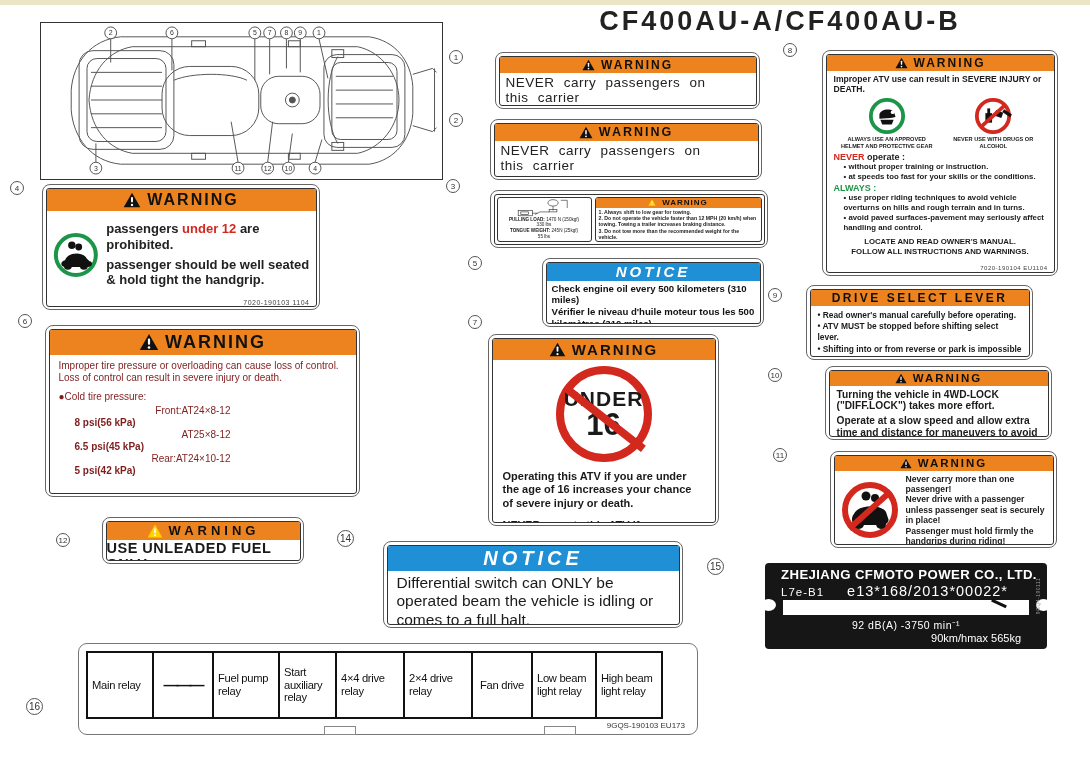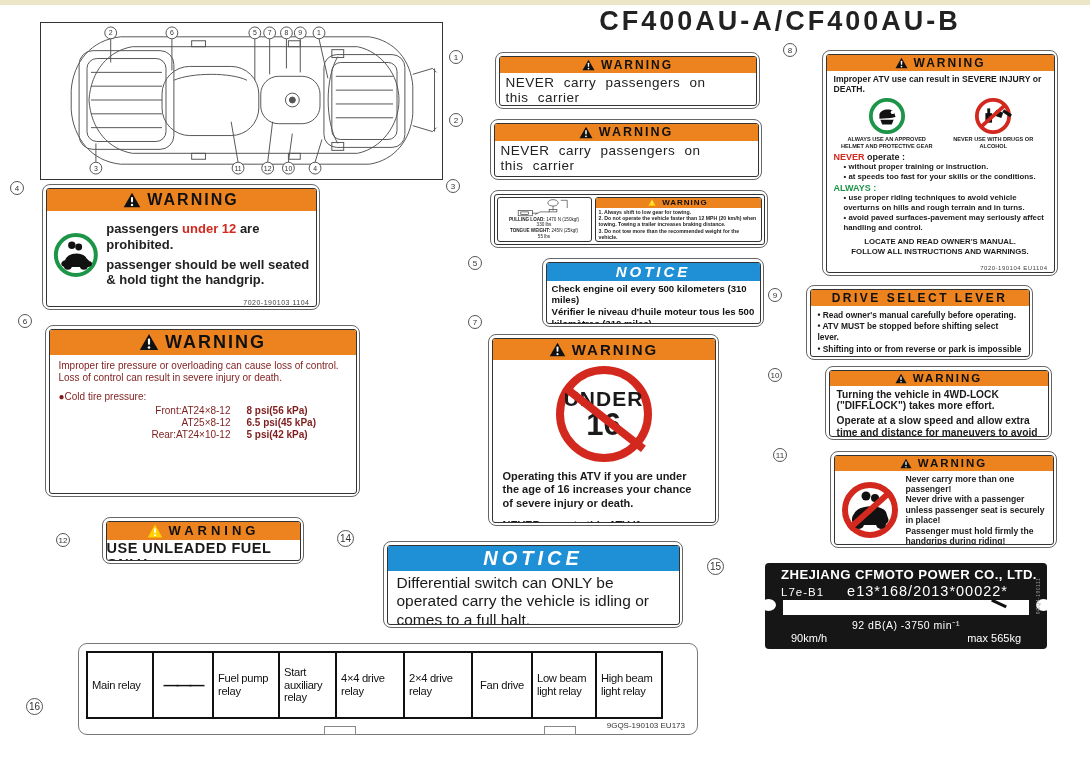--- a/index.html
+++ b/index.html
@@ -53,21 +53,21 @@
   .l4-text { font-size:13px; font-weight:bold; line-height:1.18; color:#222; }
   .red { color:#d3281e; }
   .green-txt { color:#1d9548; }
 
   
   .l5-body { padding:2px 5px; font-size:9.6px; font-weight:bold; line-height:1.22; color:#111; flex:1; }
 
   
   .l6-body { padding:5px 9px 0 9px; font-size:10px; line-height:1.2; color:#7f1d1d; flex:1; }
   .l6-rows { margin-top:2px; }
-  .l6-row { display:flex; }
+  .l6-row { display:flex;flex-direction:column; }
   .l6-size { width:172px; text-align:right; }
   .l6-press { margin-left:16px; font-weight:bold; }
 
   
   .l7-body { flex:1; display:flex; flex-direction:column; align-items:center; padding:6px 10px 0 10px; }
   .no-circle { position:relative; width:96px; height:96px; border:8px solid #d3281e; border-radius:50%; display:flex; flex-direction:column; align-items:center; justify-content:center; }
   .no-circle .slash { position:absolute; left:-10px; top:50%; width:100px; height:8px; background:#d3281e; transform:rotate(38deg); transform-origin:center; }
   .no-u { font-size:21px; font-weight:bold; letter-spacing:1px; line-height:1; }
   .no-16 { font-size:31px; font-weight:bold; line-height:1; }
   .l7-p { font-size:11px; font-weight:bold; margin-top:8px; line-height:1.25; align-self:stretch; }
@@ -101,21 +101,21 @@
   
   .plate { position:absolute; left:765px; top:563px; width:282px; height:86px; background:#161616; border-radius:4px; color:#fff; display:flex; flex-direction:column; padding:4px 16px 3px 16px; }
   .plate .rivet { position:absolute; width:15px; height:12px; background:#fff; border-radius:50%; top:36px; }
   .plate-company { text-align:center; font-size:13.2px; font-weight:bold; letter-spacing:0.4px; white-space:nowrap; }
   .plate-row2 { display:flex; align-items:baseline; margin-top:1px; }
   .plate-cat { font-size:11.5px; letter-spacing:1px; }
   .plate-appr { flex:1; text-align:center; font-size:14.5px; letter-spacing:1px; }
   .plate-vin { height:15px; background:#fff; margin:1px 2px; position:relative; }
   .plate-vin .tick { position:absolute; right:22px; top:2px; width:16px; height:3px; background:#111; transform:rotate(25deg); }
   .plate-noise { text-align:center; font-size:10.5px; margin-top:2px; letter-spacing:0.5px; }
-  .plate-bottom { display:flex; justify-content:space-between; font-size:11px; padding:0 10px; }
+  .plate-bottom { display:flex; justify-content:flex-end; font-size:11px; padding:0 10px; }
   .plate-side-code { position:absolute; right:-9px; top:30px; font-size:5px; color:#999; transform:rotate(-90deg); transform-origin:center; letter-spacing:0.5px; }
 
   
   .relay-outer { position:absolute; left:78px; top:643px; width:620px; height:92px; border:1.6px solid #777; border-radius:9px; background:#fff; }
   .relay-table { position:absolute; left:7px; top:7px; display:flex; border:2px solid #111; }
   .relay-cell { border-right:2px solid #111; height:64px; display:flex; align-items:center; padding:0 4px; font-size:11.2px; line-height:1.12; letter-spacing:-0.3px; color:#111; }
   .relay-cell:last-child { border-right:none; }
   .relay-cell:nth-child(1){ width:66px; }
   .relay-cell:nth-child(2){ width:60px; justify-content:center; font-weight:bold; font-size:15px; letter-spacing:-2px; }
   .relay-cell:nth-child(3){ width:66px; }
@@ -537,21 +537,21 @@
 
     </div>
   </div>
 </div>
 
 <div class="lab" style="left:383px;top:541px;width:300px;height:87px">
   <div class="lab-in">
     <div class="hdr hdr-blue" style="height:25px;font-size:20px;letter-spacing:4px">
       <span>NOTICE</span>
     </div>
-    <div class="l14-body">Differential switch can ONLY be operated carry the vehicle is idling or comes to a full halt.</div>
+    <div class="l14-body">Differential switch can ONLY be operated beam the vehicle is idling or comes to a full halt.</div>
 
   </div>
 </div>
 
 <div class="plate">
   <span class="rivet" style="left:-4px"></span>
   <span class="rivet" style="right:-4px"></span>
   <div class="plate-company">ZHEJIANG CFMOTO POWER CO., LTD.</div>
   <div class="plate-row2">
     <span class="plate-cat">L7e-B1</span>

